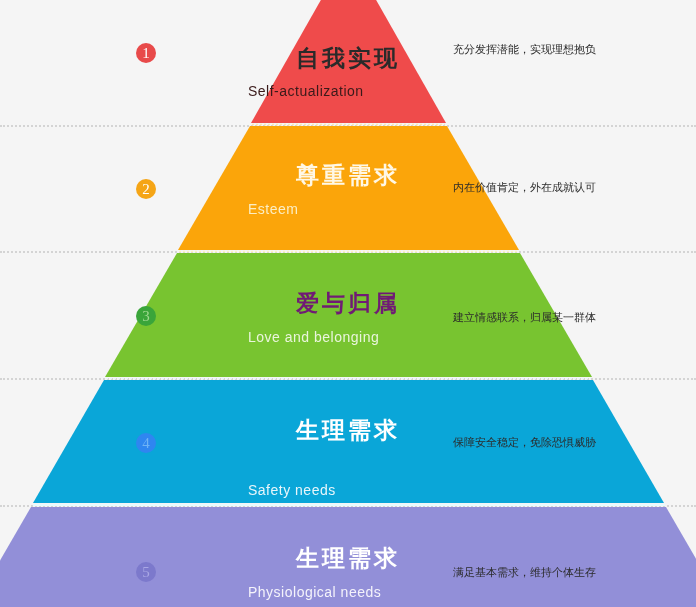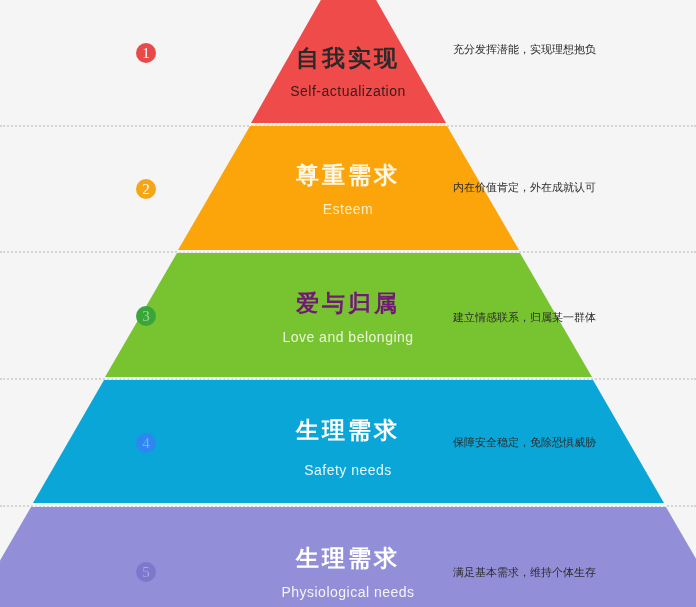--- a/index.html
+++ b/index.html
@@ -11,21 +11,21 @@
   .divider {
     position: absolute; left: 0; width: 696px; height: 0;
     border-top: 2px dotted #d4d4d4;
   }
   svg.pyr { position: absolute; left: 0; top: 0; }
   .level-title {
     position: absolute; left: 248px; width: 200px; text-align: center;
     font-size: 23px; font-weight: bold; letter-spacing: 3px; line-height: 40px;
   }
   .level-sub {
-    position: absolute; left: 248px; width: 200px; text-align: center;
+    position: absolute; left: 248px; width: 200px; text-align: left;
     font-family: "Liberation Sans", sans-serif;
     font-size: 14px; letter-spacing: 0.5px; line-height: 18px;
   }
   .level-desc {
     position: absolute; left: 453px; width: 243px;
     font-size: 11px; color: #2b2b2b; line-height: 20px; white-space: nowrap;
   }
   .num-badge {
     position: absolute; width: 20px; height: 20px; border-radius: 50%;
     color: #fff; font-family: "Liberation Serif", serif; font-size: 15px;
@@ -62,19 +62,19 @@
 <div class="level-sub" style="top:200px; color:#fbeec4;">Esteem</div>
 <div class="level-desc" style="top:178px;">内在价值肯定，外在成就认可</div>
 
 <div class="num-badge" style="left:136px; top:306px; background:#3aa53a; color:#9fd88f;">3</div>
 <div class="level-title" style="top:283px; color:#701a75;">爱与归属</div>
 <div class="level-sub" style="top:328px; color:#eaf5dc;">Love and belonging</div>
 <div class="level-desc" style="top:308px;">建立情感联系，归属某一群体</div>
 
 <div class="num-badge" style="left:136px; top:433px; background:#2f86f0; color:#6fb3f5;">4</div>
 <div class="level-title" style="top:410px; color:#ffffff;">生理需求</div>
-<div class="level-sub" style="top:461px; color:#e8f6fb;">Safety needs</div>
+<div class="level-sub" style="top:481px; color:#e8f6fb;">Safety needs</div>
 <div class="level-desc" style="top:433px;">保障安全稳定，免除恐惧威胁</div>
 
 <div class="num-badge" style="left:136px; top:562px; background:#7c79cc; color:#a9a7e4;">5</div>
 <div class="level-title" style="top:538px; color:#ffffff;">生理需求</div>
 <div class="level-sub" style="top:583px; color:#f4f3fb;">Physiological needs</div>
 <div class="level-desc" style="top:563px;">满足基本需求，维持个体生存</div>
 
 </body></html>

